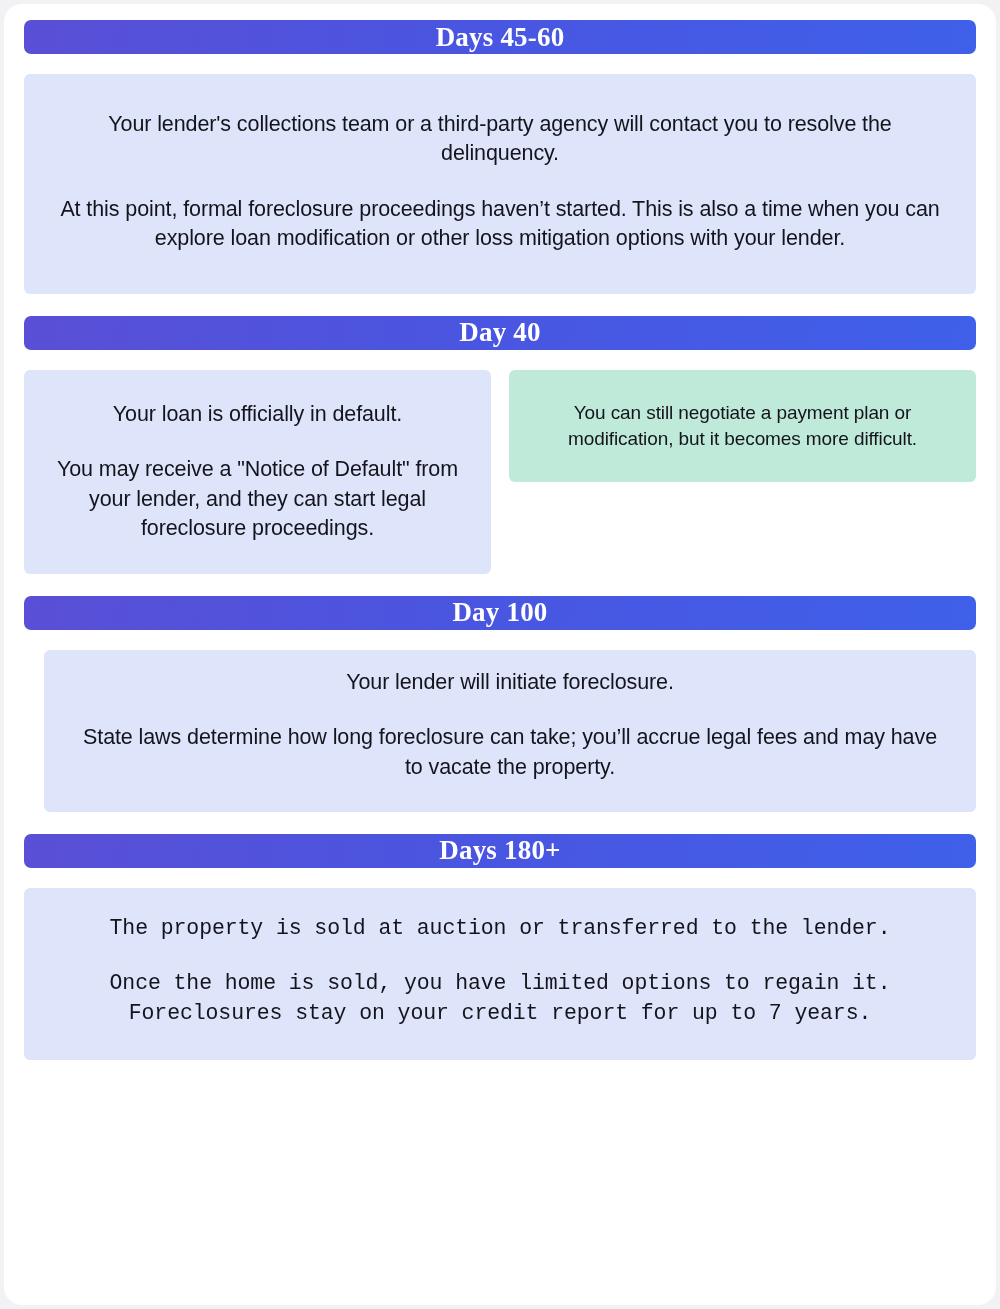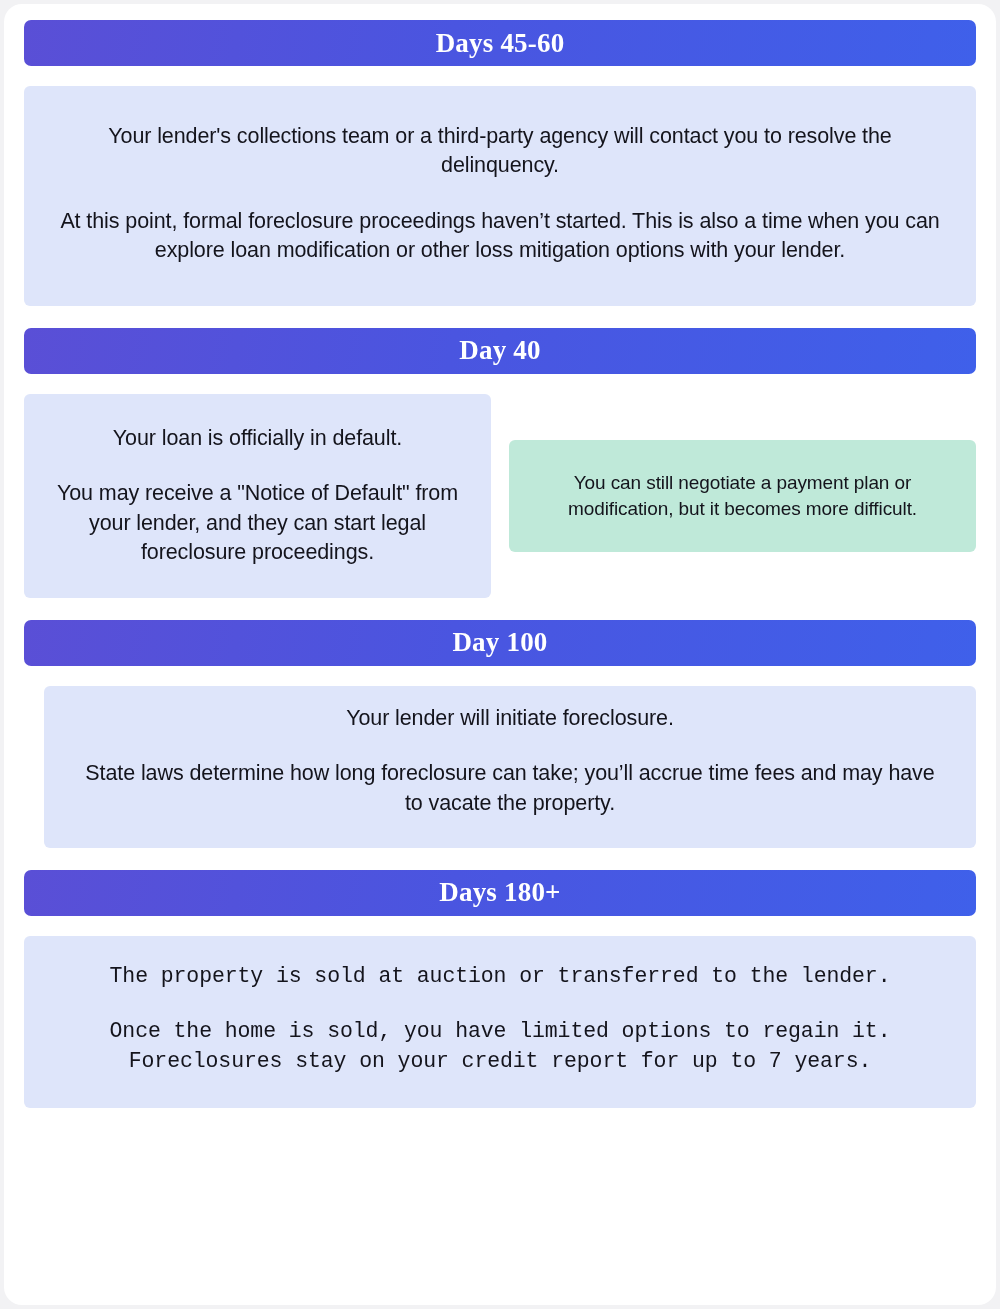--- a/index.html
+++ b/index.html
@@ -27,21 +27,21 @@
   }
   .section {
     margin-bottom: 22px;
   }
   .section:last-child {
     margin-bottom: 0;
   }
   .section-header {
     background: linear-gradient(100deg, #5a4fd6 0%, #4a55e0 45%, #3f60ea 100%);
     border-radius: 7px;
-    height: 46px;
+    height: 34px;
     display: flex;
     align-items: center;
     justify-content: center;
     margin-bottom: 20px;
   }
   .section-header-title {
     color: #ffffff;
     font-family: "Liberation Serif", serif;
     font-weight: bold;
     font-size: 27px;
@@ -64,21 +64,21 @@
     font-size: 21.5px;
     line-height: 1.37;
     letter-spacing: -0.1px;
   }
   .card p + p {
     margin-top: 26px;
   }
   .split {
     display: flex;
     gap: 18px;
-    align-items: center;
+    align-items: flex-start;
   }
   .split > .col {
     flex: 1 1 0;
     display: flex;
   }
   .split > .col > .card {
     flex: 1 1 auto;
     display: flex;
     flex-direction: column;
     justify-content: center;
@@ -122,21 +122,21 @@
       </div>
     </div>
   </div>
 
   <div class="section sec-3">
     <div class="section-header">
       <span class="section-header-title">Day 100</span>
     </div>
     <div class="card">
       <p>Your lender will initiate foreclosure.</p>
-      <p>State laws determine how long foreclosure can take; you’ll accrue time fees and may have to vacate the property.</p>
+      <p>State laws determine how long foreclosure can take; you’ll accrue legal fees and may have to vacate the property.</p>
     </div>
   </div>
 
   <div class="section sec-4">
     <div class="section-header">
       <span class="section-header-title">Days 180+</span>
     </div>
     <div class="card">
       <p>The property is sold at auction or transferred to the lender.</p>
       <p class="preline" style="white-space: pre-line;">Once the home is sold, you have limited options to regain it.

